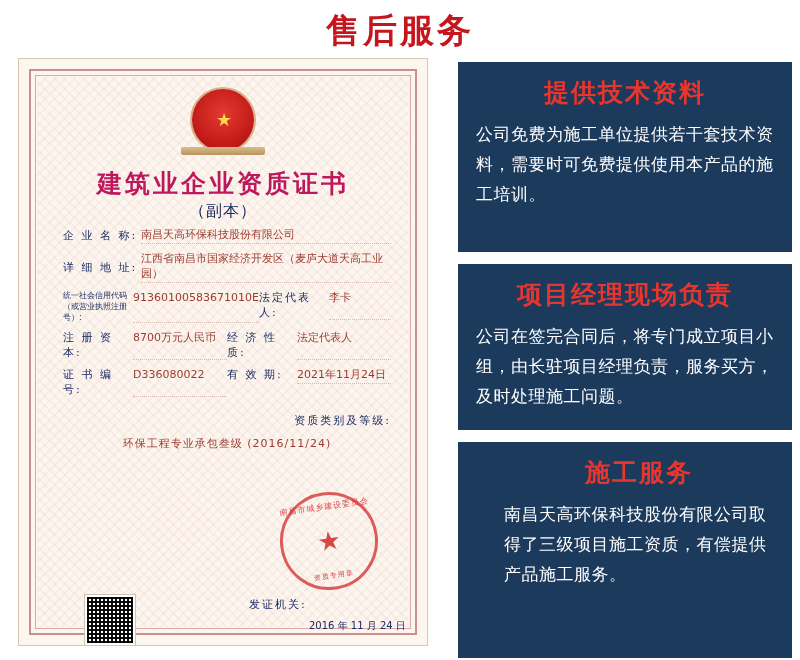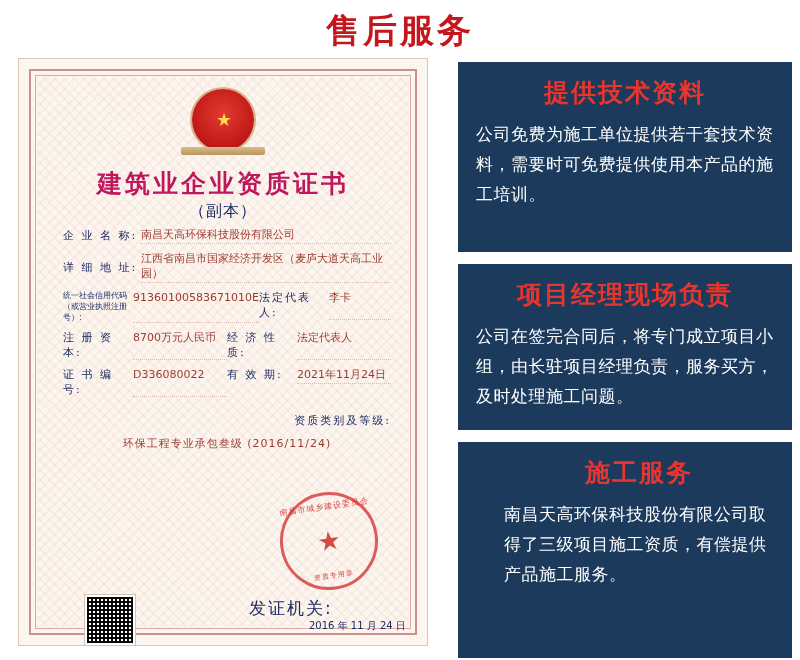--- a/index.html
+++ b/index.html
@@ -189,21 +189,21 @@
     bottom: 6px;
     left: 0; right: 0;
     text-align: center;
     font-size: 7px;
     letter-spacing: 1px;
   }
   .issuer {
     position: absolute;
     left: 230px;
     top: 538px;
-    font-size: 17px;
+    font-size: 11px;
     color: #1b2a63;
     letter-spacing: 2px;
     font-family: "DejaVu Sans", sans-serif;
   }
   .issue-date {
     position: absolute;
     left: 290px;
     top: 560px;
     font-size: 10px;
     color: #1b2a63;

